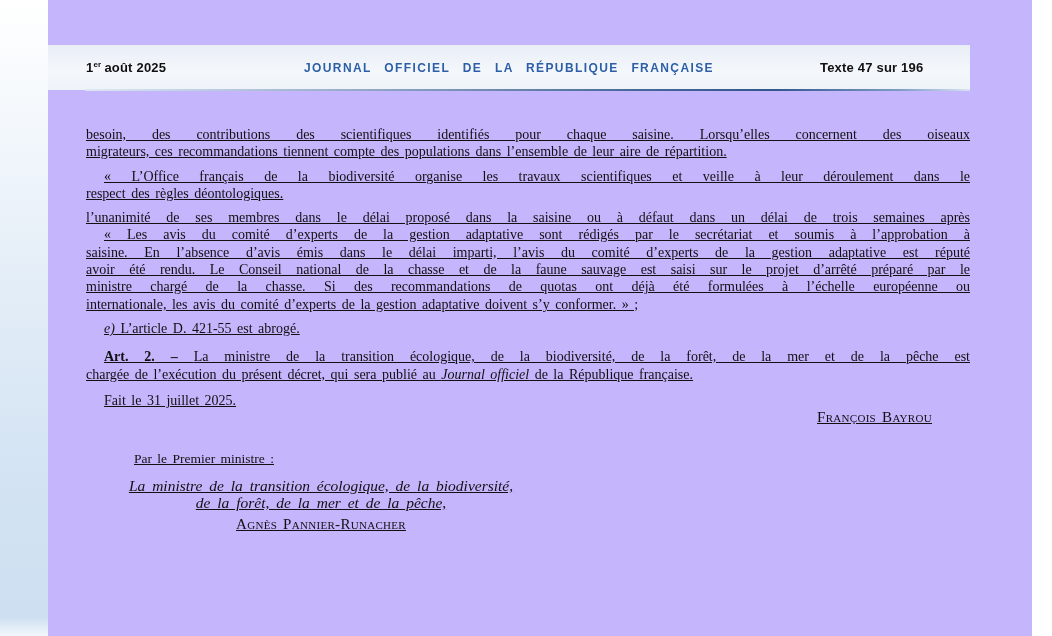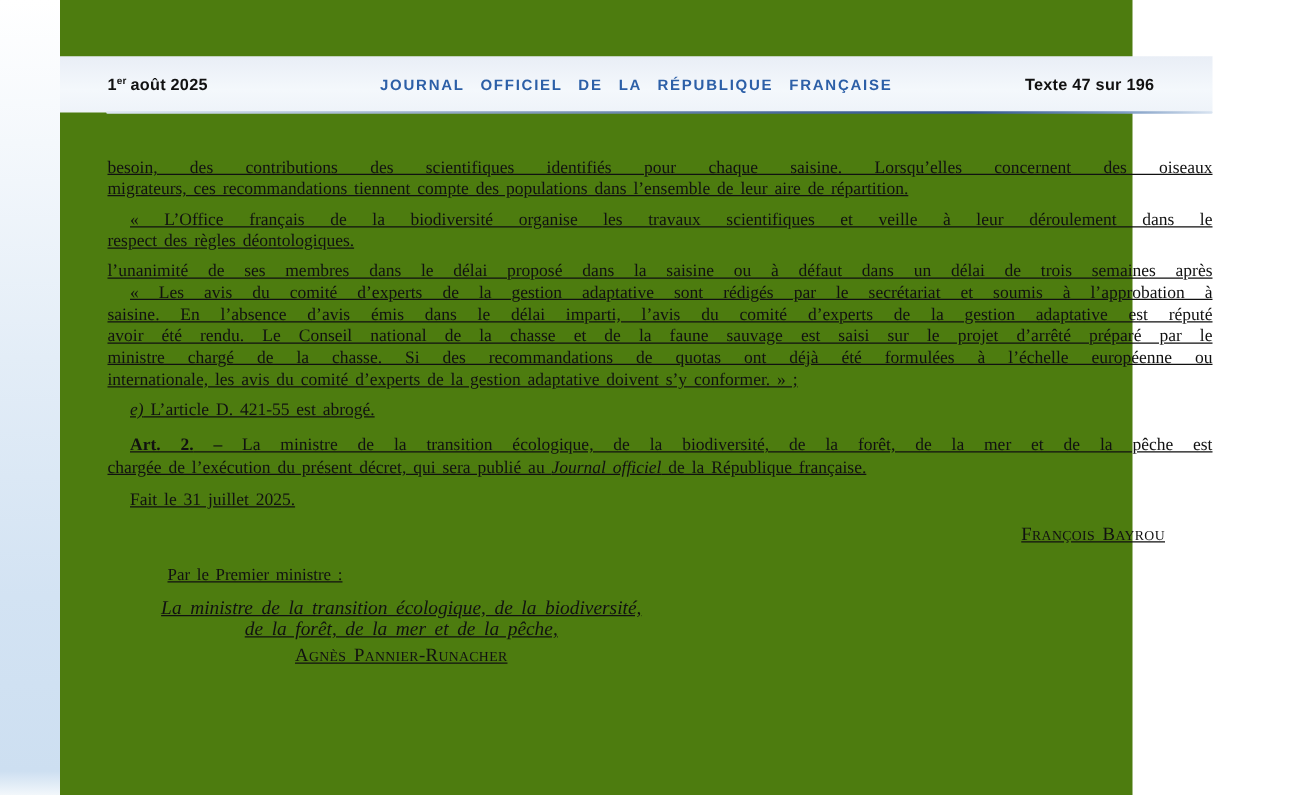--- a/index.html
+++ b/index.html
@@ -1,20 +1,20 @@
 <!DOCTYPE html>
 <html><head>
 <meta charset="utf-8">
 <style>
   * { margin: 0; padding: 0; box-sizing: border-box; }
   html, body { width: 1052px; height: 636px; background: #ffffff; overflow: hidden; }
   .canvas {
     position: relative;
-    width: 906px; height: 636px;
-    background: #4d7c0f;
+    width: 1032px; height: 636px;
+    background: #c4b5fd;
     font-family: "Liberation Serif", serif;
     color: #111111;
   }
   
   .left-strip {
     position: absolute; left: 0; top: 0;
     width: 48px; height: 636px;
     background: linear-gradient(180deg, #ffffff 0%, #f4f8fc 18%, #e3edf7 45%, #d3e3f3 75%, #cddff1 97%, #f2f7fb 100%);
   }
   
@@ -62,24 +62,24 @@
   .para:first-child { margin-top: 0; }
   .jline { text-align: justify; text-align-last: justify; }
   .jline-last { text-align: left; text-align-last: left; }
   .first-indent { padding-left: 18px; }
   .it { font-style: italic; }
   .b  { font-weight: 700; margin-top: 36px; }
   .art2 { margin-top: 11px; }
   .fait { margin-top: 9px; padding-left: 18px; }
   
   .sig-pm {
-    margin-top: 11px; text-align: right; padding-right: 38px;
+    text-align: right; padding-right: 38px;
     font-variant: small-caps; font-size: 15px; letter-spacing: 0.3px;
   }
-  .sig-par { margin-top: 14px; padding-left: 48px; font-size: 13.5px; }
+  .sig-par { margin-top: 24px; padding-left: 48px; font-size: 13.5px; }
   .sig-block { margin-top: 9px; width: 470px; text-align: center; }
   .sig-it { font-style: italic; font-size: 15.5px; line-height: 17.5px; word-spacing: 3px; }
   .sig-name { font-variant: small-caps; font-size: 15px; margin-top: 4px; letter-spacing: 0.3px; }
 </style>
 </head>
 <body>
 
 <div class="canvas">
 
   <div class="left-strip"></div>

